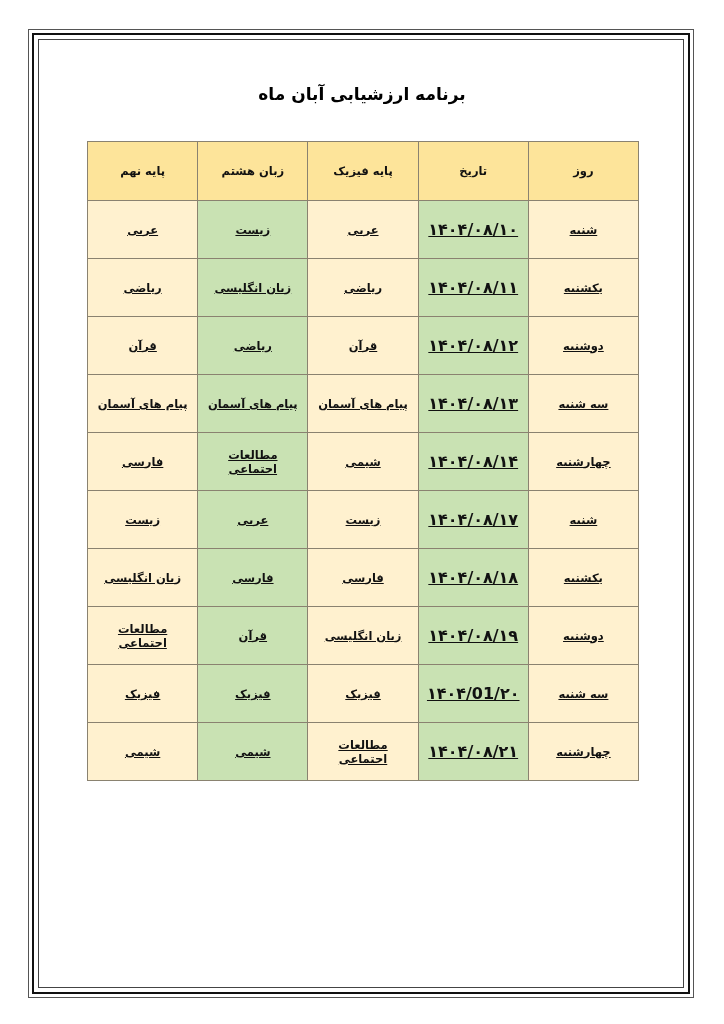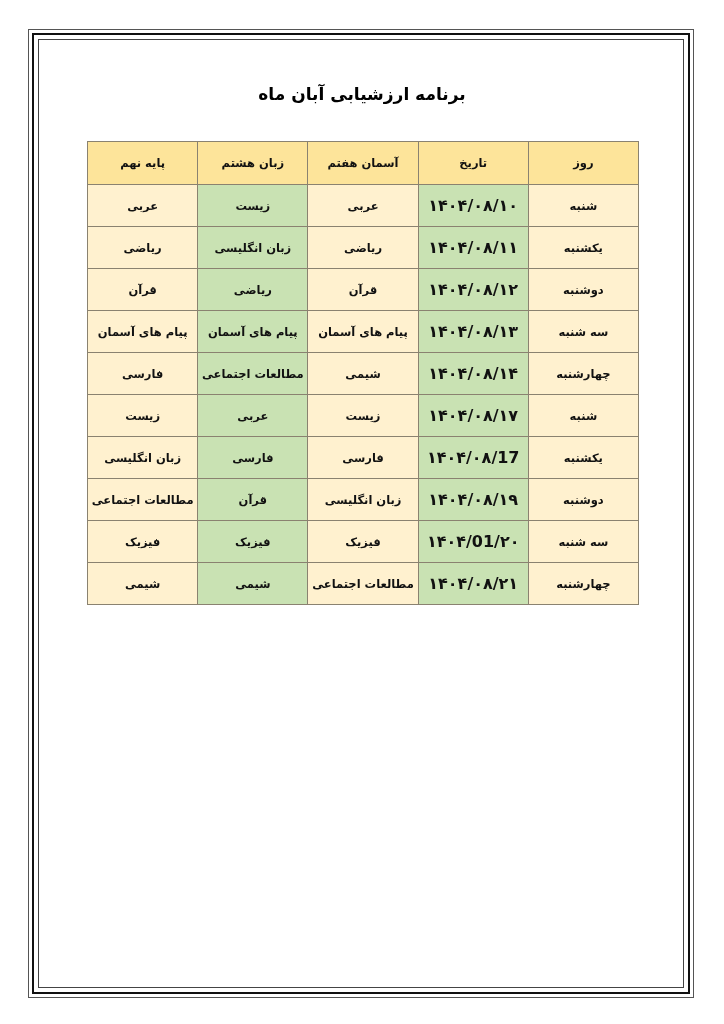--- a/index.html
+++ b/index.html
@@ -3,41 +3,41 @@
 <meta charset="utf-8">
 <style>
   html, body { margin:0; padding:0; background:#ffffff; }
   body { width:724px; height:1024px; position:relative; overflow:hidden; font-family:"DejaVu Sans", sans-serif; }
   .frame { position:absolute; box-sizing:border-box; }
   .f1 { left:28px; top:29px; width:666px; height:969px; border:1px solid #555; }
   .f2 { left:32px; top:33px; width:658px; height:961px; border:2px solid #111; }
   .f3 { left:38px; top:39px; width:646px; height:949px; border:1px solid #444; }
   .title { position:absolute; left:0; width:724px; top:84px; text-align:center; font-weight:bold; font-size:17px; color:#000; direction:rtl; }
   table.sched { position:absolute; left:87px; top:141px; width:552px; border-collapse:collapse; direction:rtl; table-layout:fixed; }
-  table.sched th, table.sched td { border:1px solid #8a8270; text-align:center; font-weight:bold; font-size:11.5px; color:#111; padding:0; }
+  table.sched th, table.sched td { border:1px solid #8a8270; text-align:center; font-weight:bold; font-size:11.5px; color:#111; padding:8px; }
   table.sched th { background:#fde49a; height:42px; }
-  table.sched td { background:#fff1cf; height:41px; }
+  table.sched td { background:#fff1cf; height:41px;text-decoration:underline; }
   table.sched td.green { background:#c9e2b3; }
   table.sched td.date { font-family:"DejaVu Sans", sans-serif; letter-spacing:0.5px; font-size:16px; }
 </style>
 </head>
 <body>
 
 <div class="frame f1"></div>
 <div class="frame f2"></div>
 <div class="frame f3"></div>
 
 <div class="title">برنامه ارزشیابی آبان ماه</div>
 
 <table class="sched">
   <thead>
     <tr>
       <th>روز</th>
       <th>تاریخ</th>
-      <th>آسمان هفتم</th>
+      <th>پایه فیزیک</th>
       <th>زبان هشتم</th>
       <th>پایه نهم</th>
     </tr>
   </thead>
   <tbody>
     <tr>
       <td>شنبه</td>
       <td class="green date">۱۴۰۴/۰۸/۱۰</td>
       <td>عربی</td>
       <td class="green">زیست</td>
@@ -73,21 +73,21 @@
     </tr>
     <tr>
       <td>شنبه</td>
       <td class="green date">۱۴۰۴/۰۸/۱۷</td>
       <td>زیست</td>
       <td class="green">عربی</td>
       <td>زیست</td>
     </tr>
     <tr>
       <td>یکشنبه</td>
-      <td class="green date">۱۴۰۴/۰۸/17</td>
+      <td class="green date">۱۴۰۴/۰۸/۱۸</td>
       <td>فارسی</td>
       <td class="green">فارسی</td>
       <td>زبان انگلیسی</td>
     </tr>
     <tr>
       <td>دوشنبه</td>
       <td class="green date">۱۴۰۴/۰۸/۱۹</td>
       <td>زبان انگلیسی</td>
       <td class="green">قرآن</td>
       <td>مطالعات اجتماعی</td>

